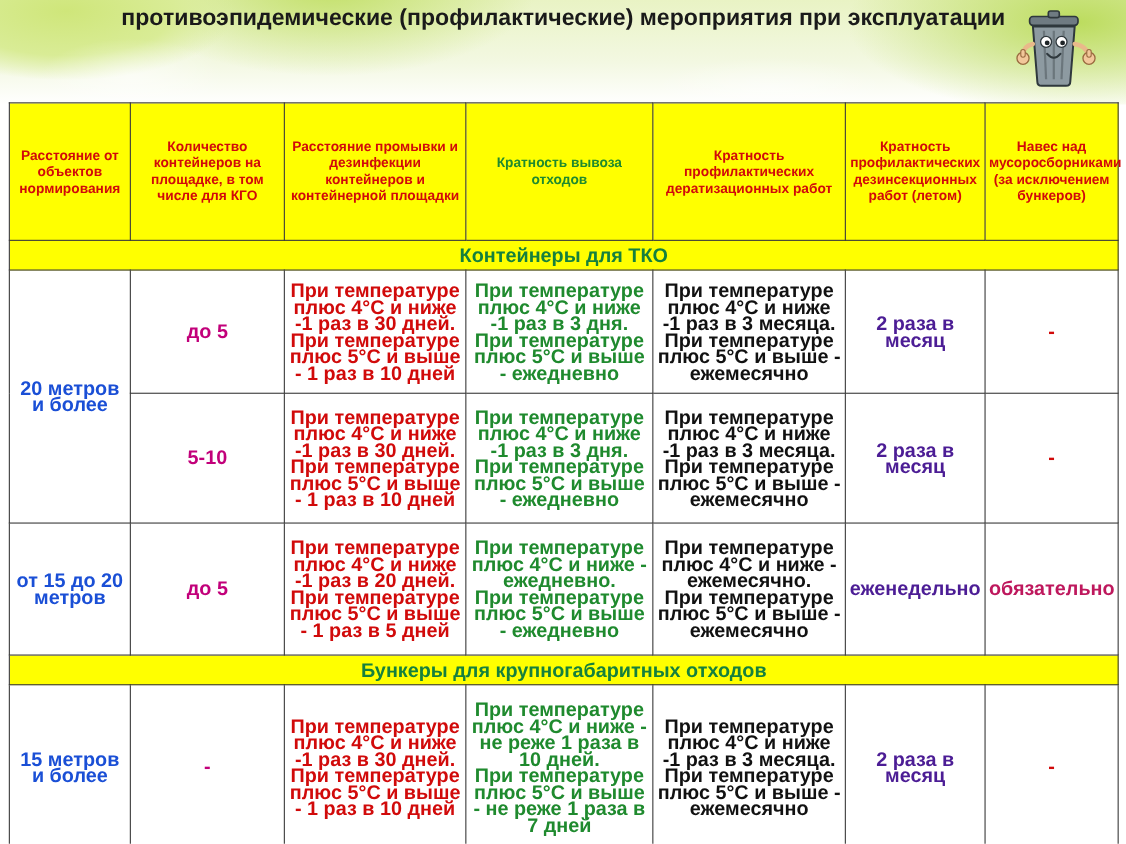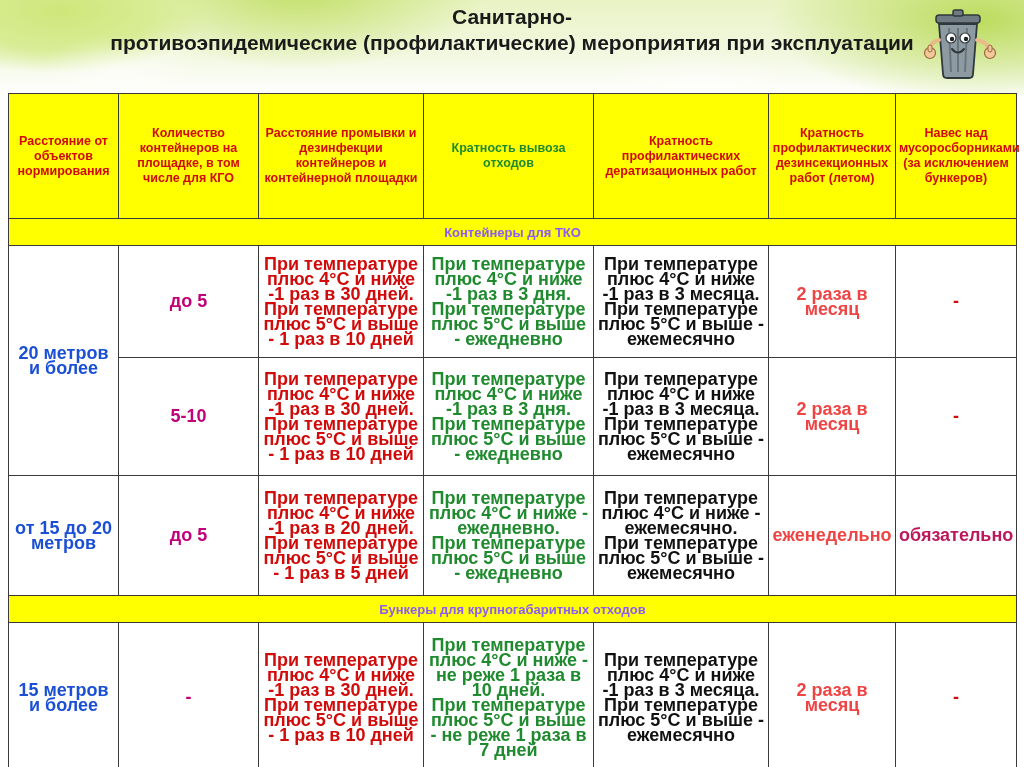--- a/index.html
+++ b/index.html
@@ -81,55 +81,54 @@
     font-size: 12.5px;
     font-weight: bold;
     line-height: 15px;
     height: 120px;
     padding: 3px 2px;
   }
   .c-red { color: #d10a0a; }
   .c-green { color: #1f8a2e; }
   .section-row td {
     background: #ffff00;
-    font-size: 13px;
-    font-weight: bold;
-    color: #8b5cf6;
+    font-size: 18px;
+    font-weight: bold;
+    color: #15803d;
     height: 22px;
     padding: 1px;
   }
   td.cell {
     font-size: 18px;
     line-height: 15px;
     font-weight: bold;
     background: #ffffff;
   }
   td.dist { color: #1a4fd6; }
   td.qty { color: #c2007a; }
   td.wash { color: #d10a0a; }
   td.out { color: #1f8a2e; }
   td.derat { color: #111111; }
-  td.desin { color: #ef4444; }
+  td.desin { color: #4c1d95; }
   td.canopy { color: #d10a0a; }
   td.canopy.oblig { color: #be185d; }
   .r1 { height: 112px; }
   .r2 { height: 118px; }
   .r3 { height: 120px; }
   .r4 { height: 150px; }
   p { margin: 0; padding: 0; }
 </style>
 </head>
 <body>
 
 <div class="slide">
 
   <div class="bg-green"></div>
 
   <div class="title">
-    <p>Санитарно-</p>
     <p>противоэпидемические (профилактические) мероприятия при эксплуатации</p>
   </div>
 
   <svg class="mascot" viewBox="0 0 84 84">
 
     <rect x="14" y="13" width="44" height="8" rx="3" fill="#6f7b82" stroke="#2f383d" stroke-width="1.5"></rect>
     <rect x="31" y="8" width="10" height="6" rx="2" fill="#6f7b82" stroke="#2f383d" stroke-width="1.5"></rect>
 
     <path d="M17 22 L55 22 L51 72 Q51 76 47 76 L25 76 Q21 76 21 72 Z" fill="#8d9aa1" stroke="#2f383d" stroke-width="1.8"></path>
     <path d="M27 26 L29 70" stroke="#6b767c" stroke-width="2" fill="none"></path>

